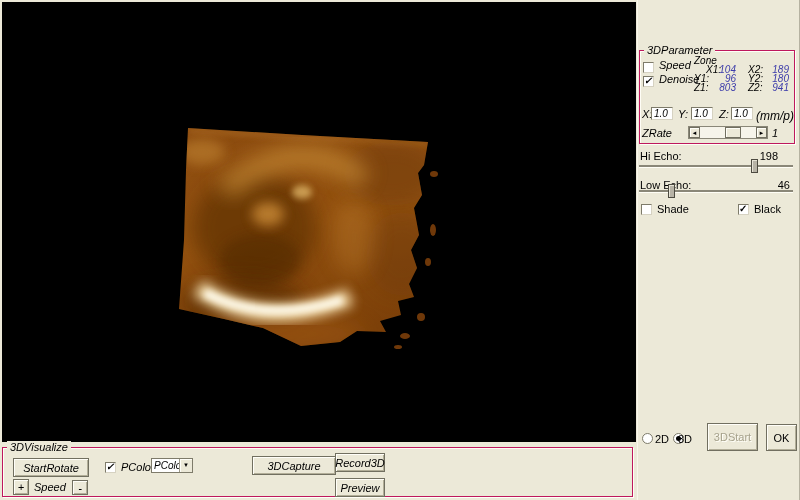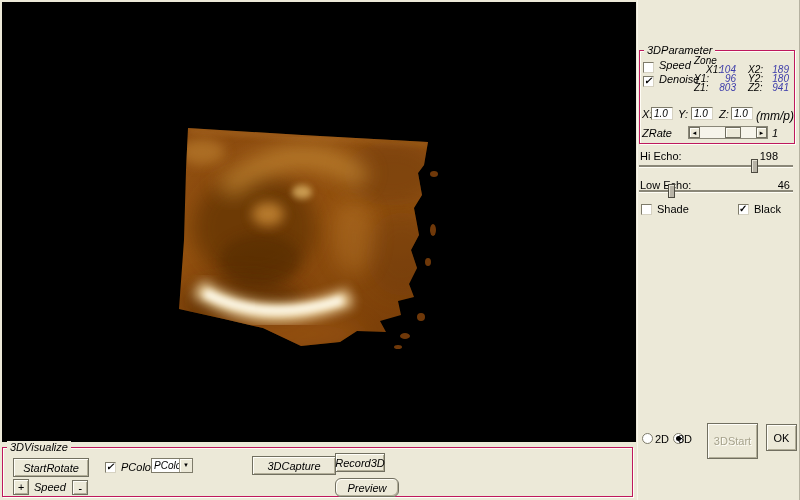--- a/index.html
+++ b/index.html
@@ -242,21 +242,21 @@
   <span class="cb" style="left:3px; top:204px;"></span>
   <span class="lbl" style="left:19px; top:203px;">Shade</span>
   <span class="cb on" style="left:100px; top:204px;"></span>
   <span class="lbl" style="left:116px; top:203px;">Black</span>
 
   <span class="radio" style="left:4px; top:433px;"></span>
   <span class="lbl" style="left:17px; top:433px;">2D</span>
   <span class="radio on" style="left:35px; top:433px;"></span>
   <span class="lbl" style="left:40px; top:433px;">3D</span>
 
-  <div class="btn abs disabled" style="left:69px; top:423px; width:51px; height:36px;">3DStart</div>
+  <div class="btn abs disabled" style="left:69px; top:423px; width:51px; height:28px;">3DStart</div>
   <div class="btn abs" style="left:128px; top:424px; width:31px; height:27px;">OK</div>
 </div>
 
 <div id="bottom-panel" class="abs">
   <div class="group abs" style="left:2px; top:5px; width:631px; height:50px;">
     <span class="glabel">3DVisualize</span>
 
     <div class="btn abs" style="left:10px; top:10px; width:76px; height:19px;">StartRotate</div>
     <div class="btn abs" style="left:10px; top:31px; width:16px; height:16px;">+</div>
     <span class="lbl" style="left:31px; top:33px;">Speed</span>
@@ -265,15 +265,15 @@
     <span class="cb on" style="left:102px; top:14px;"></span>
     <span class="lbl" style="left:118px; top:13px;">PColor</span>
 
     <div class="combo" style="left:148px; top:10px; width:42px; height:15px;">
       <div class="combo-text">PColor</div>
       <div class="combo-btn">▼</div>
     </div>
 
     <div class="btn abs" style="left:249px; top:8px; width:84px; height:19px;">3DCapture</div>
     <div class="btn abs" style="left:332px; top:5px; width:50px; height:19px;">Record3D</div>
-    <div class="btn abs" style="left:332px; top:30px; width:64px; height:19px;border-radius:6px;">Preview</div>
+    <div class="btn abs" style="left:332px; top:30px; width:50px; height:19px;">Preview</div>
   </div>
 </div>
 
 </body></html>

